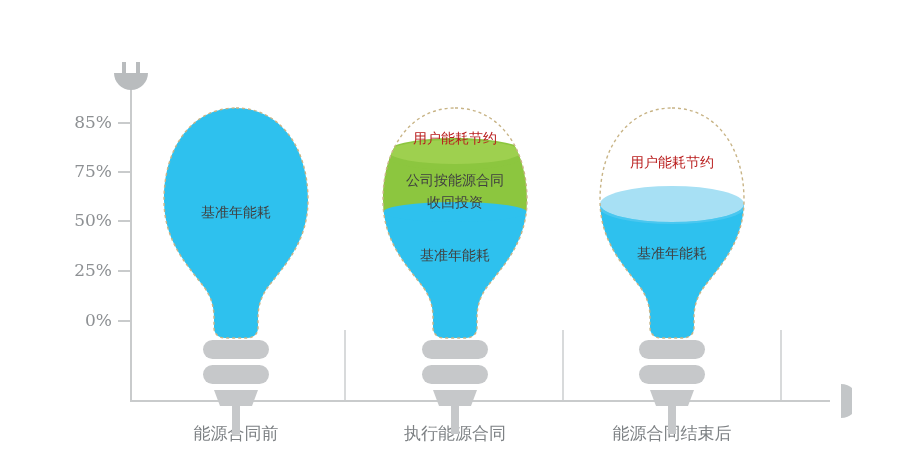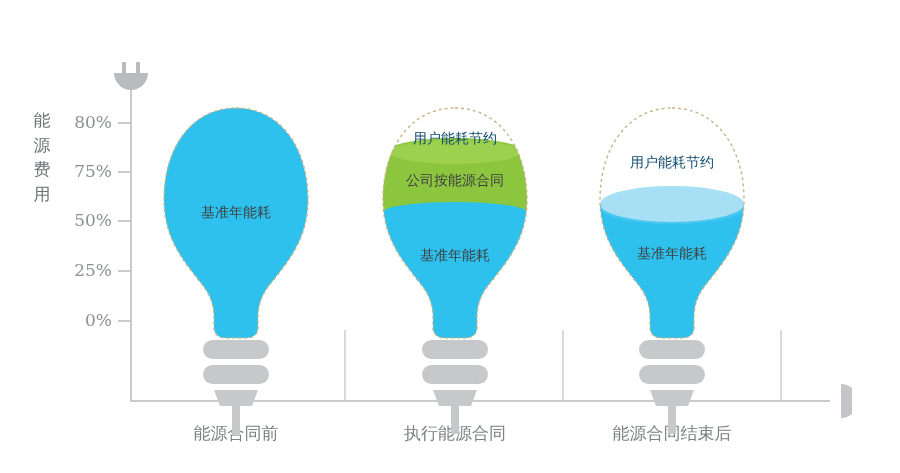--- a/index.html
+++ b/index.html
@@ -151,21 +151,21 @@
     left: 0;
     width: 100%;
     text-align: center;
     font-size: 14px;
     line-height: 1.55;
     font-family: "DejaVu Sans", sans-serif;
     pointer-events: none;
     white-space: nowrap;
   }
   .bulb-text.white { color: #404040; }
-  .bulb-text.green { color: #0c4a6e; }
+  .bulb-text.green { color: #b91c1c; }
 
   
   .base {
     position: absolute;
     left: 0;
     width: 100%;
     height: 82px;
     top: 232px;
   }
 </style>
@@ -175,25 +175,24 @@
 <div class="stage">
 
 
   <div class="y-axis-line"></div>
   <div class="x-axis-line"></div>
 
   <div class="divider d1"></div>
   <div class="divider d2"></div>
   <div class="divider d3"></div>
 
-  <div class="y-title">能源费用</div>
 
   <div class="tick" style="top:122px;"></div>
   <div class="tick-label-wrap" style="top:122px;">
-    <span class="tick-label">80%</span>
+    <span class="tick-label">85%</span>
   </div>
 
   <div class="tick" style="top:171px;"></div>
   <div class="tick-label-wrap" style="top:171px;">
     <span class="tick-label">75%</span>
   </div>
 
   <div class="tick" style="top:220px;"></div>
   <div class="tick-label-wrap" style="top:220px;">
     <span class="tick-label">50%</span>
@@ -314,20 +313,21 @@
                C 102 230 97 234 91 234
                L 69 234
                C 63 234 58 230 58 224
                L 58 214
                C 58 204 56 194 48 183
                C 32 162 8 138 8 96
                C 8 42 37 4 80 4 Z" fill="none" stroke="#c8b486" stroke-width="1.4" stroke-dasharray="3 3"></path>
     </svg>
     <div class="bulb-text green" style="top:24px;">用户能耗节约</div>
     <div class="bulb-text white" style="top:66px;">公司按能源合同</div>
+    <div class="bulb-text white" style="top:88px;">收回投资</div>
     <div class="bulb-text white" style="top:141px;">基准年能耗</div>
 
     <div class="base">
       <svg viewBox="0 0 160 82" width="160" height="82">
         <rect x="47" y="4" width="66" height="19" rx="9.5" fill="#c6c8ca"></rect>
         <rect x="47" y="29" width="66" height="19" rx="9.5" fill="#c6c8ca"></rect>
         <path d="M58 54 H102 L96 70 H64 Z" fill="#c6c8ca"></path>
         <rect x="76" y="68" width="8" height="30" fill="#c6c8ca"></rect>
       </svg>
     </div>

